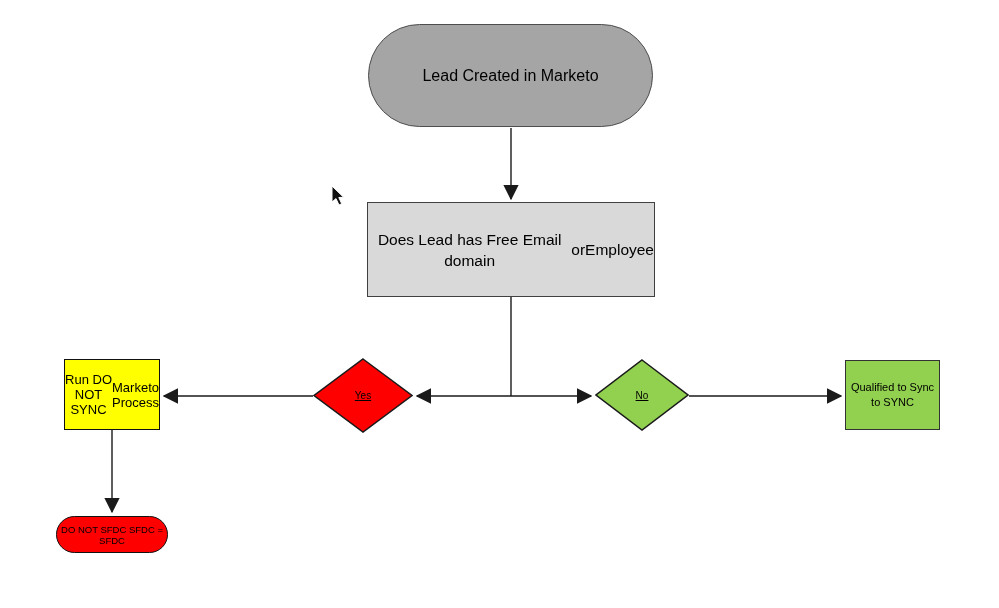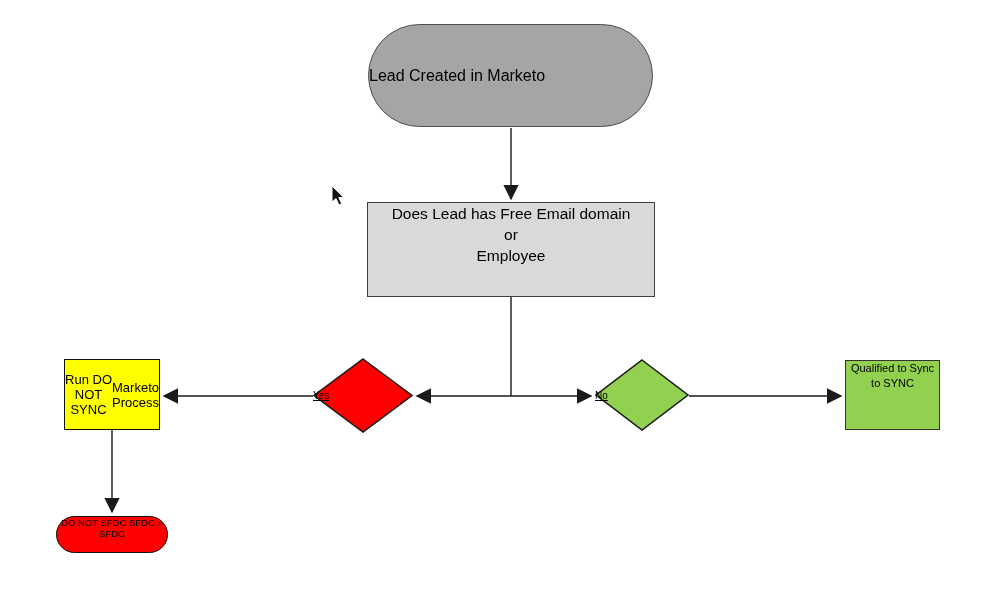--- a/index.html
+++ b/index.html
@@ -20,37 +20,37 @@
     left: 0;
     top: 0;
     z-index: 1;
   }
   .node {
     position: absolute;
     z-index: 2;
     box-sizing: border-box;
     display: flex;
     align-items: center;
-    justify-content: flex-start;
+    justify-content: center;
     text-align: center;
     color: #000000;
   }
   .node .label-line { display: block; }
   .stadium-start {
     left: 368px; top: 24px; width: 285px; height: 103px;
     border: 1.2px solid #4d4d4d;
     border-radius: 52px;
     font-size: 16px;
   }
   .decision-rect {
     left: 367px; top: 202px; width: 288px; height: 95px;
     border: 1.5px solid #404040;
     font-size: 15.5px;
     line-height: 21px;
-    flex-direction: column;
+    flex-direction: row;
   }
   .diamond {
     background: transparent !important;
     z-index: 2;
   }
   .diamond svg { position: absolute; left: 0; top: 0; }
   .diamond .diamond-label {
     position: relative;
     z-index: 3;
     font-size: 10px;

